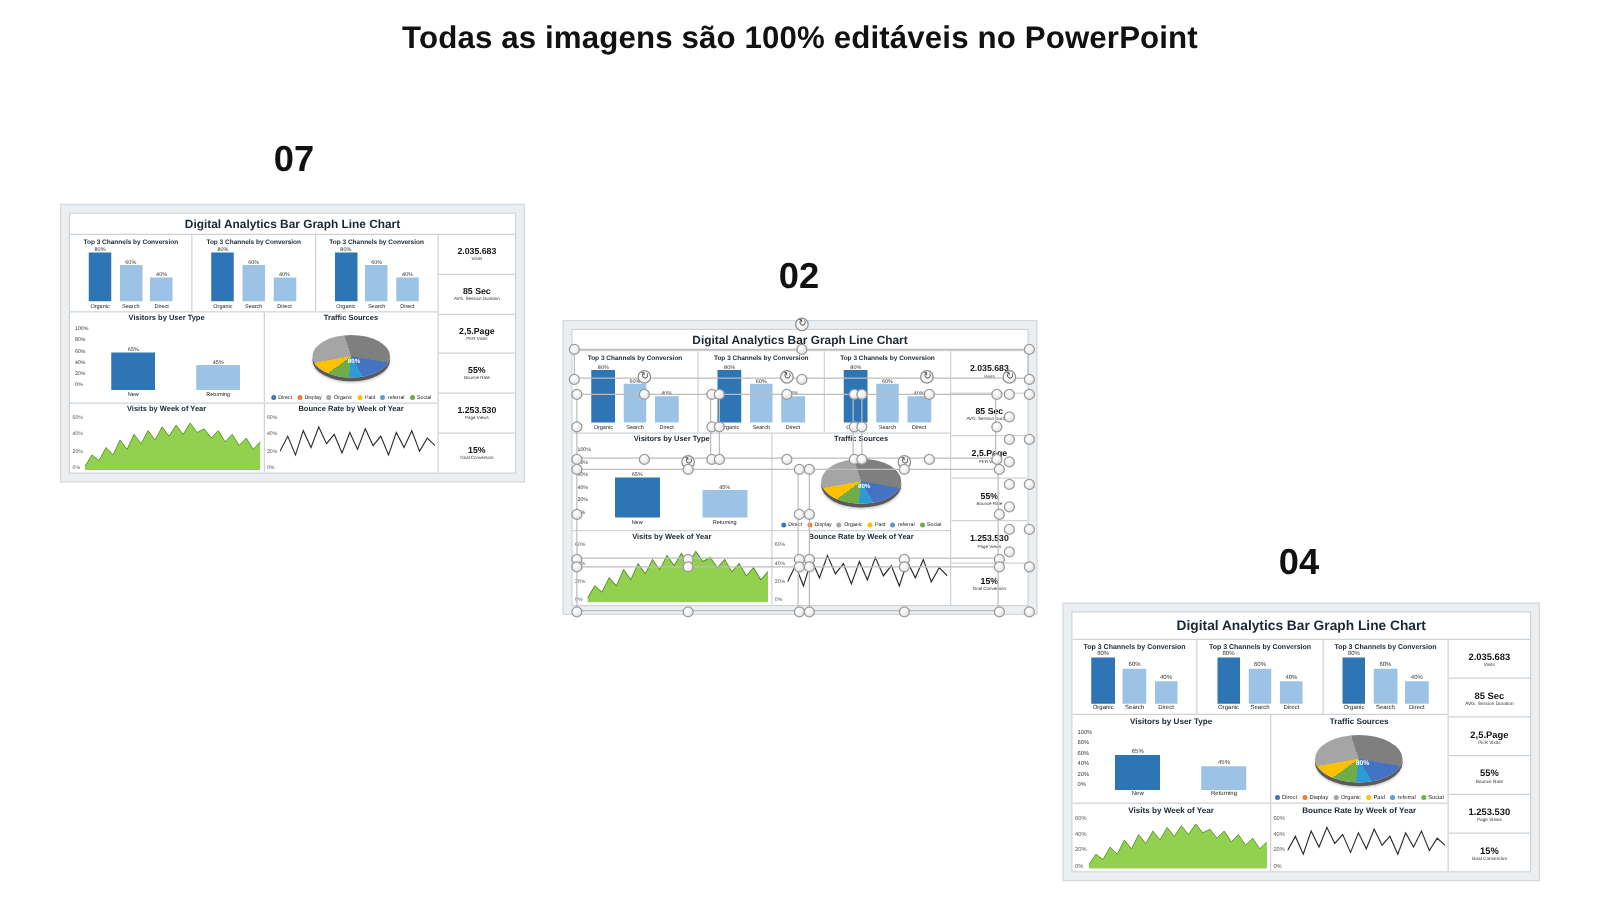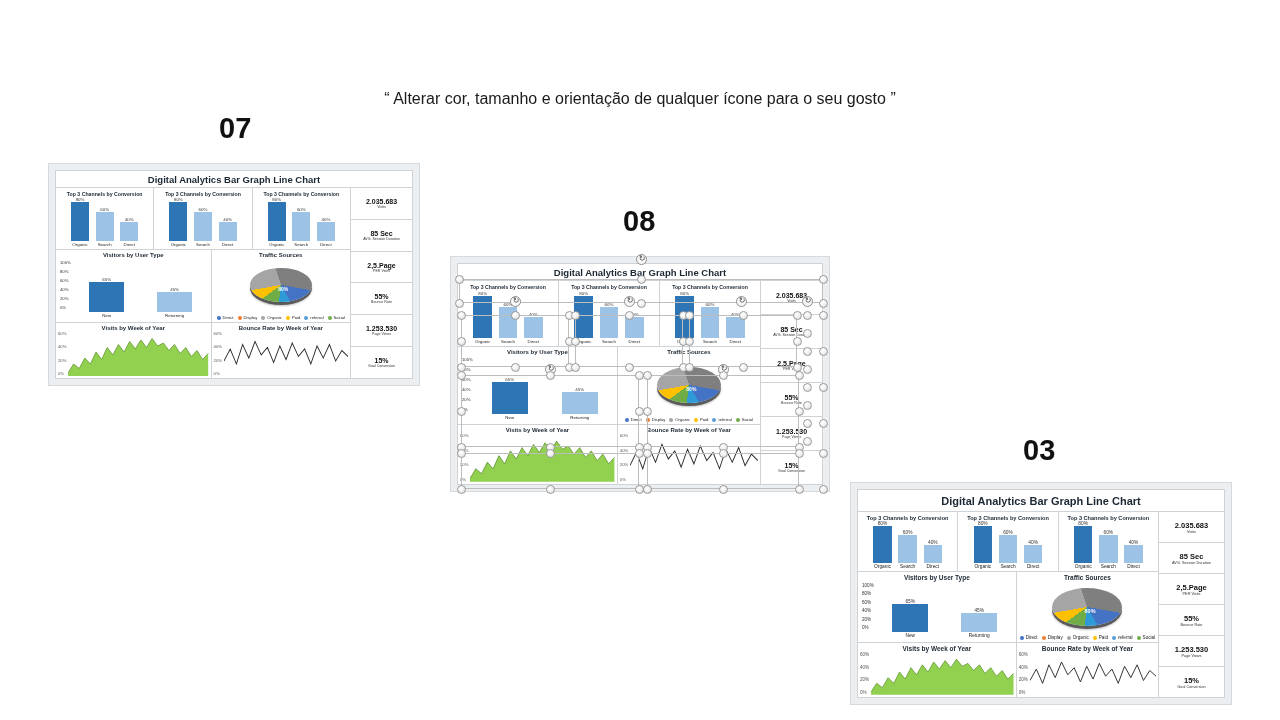--- a/index.html
+++ b/index.html
@@ -176,25 +176,25 @@
     content:"↻"; position:absolute; left:0; top:-2px; width:11px;
     text-align:center; font-size:8px; color:#4a4a4a; line-height:11px;
   }
   .sel-box { position:absolute; border:1px solid #bdbdbd; }
 </style>
 </head>
 <body>
 
 <div class="slide">
 
-  <div class="slide-subtitle">“ Alterar cor, tamanho e orientação de qualquer ícone para o seu gosto ”</div>
+  <div class="slide-title">Todas as imagens são 100% editáveis no PowerPoint</div>
 
   <div class="step-num num01">07</div>
-  <div class="step-num num02">08</div>
-  <div class="step-num num03">03</div>
+  <div class="step-num num02">02</div>
+  <div class="step-num num03">04</div>
 
   <div class="dash" id="fig01">
     <div class="dash-inner">
       <div class="dash-title">Digital Analytics Bar Graph Line Chart</div>
       <div class="dash-body">
         <div class="dash-left">
 
           <div class="row-top">
             <div class="kpi-panel">
               <div class="kpi-title">Top 3 Channels by Conversion</div>

